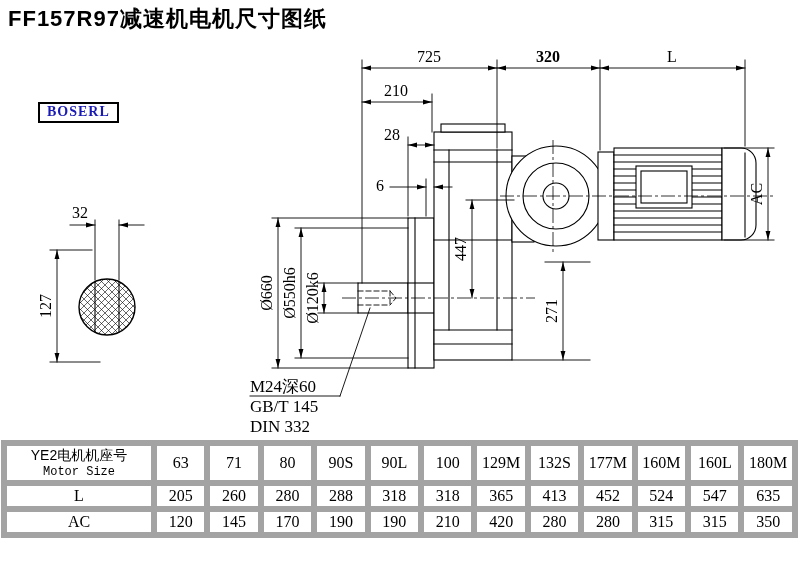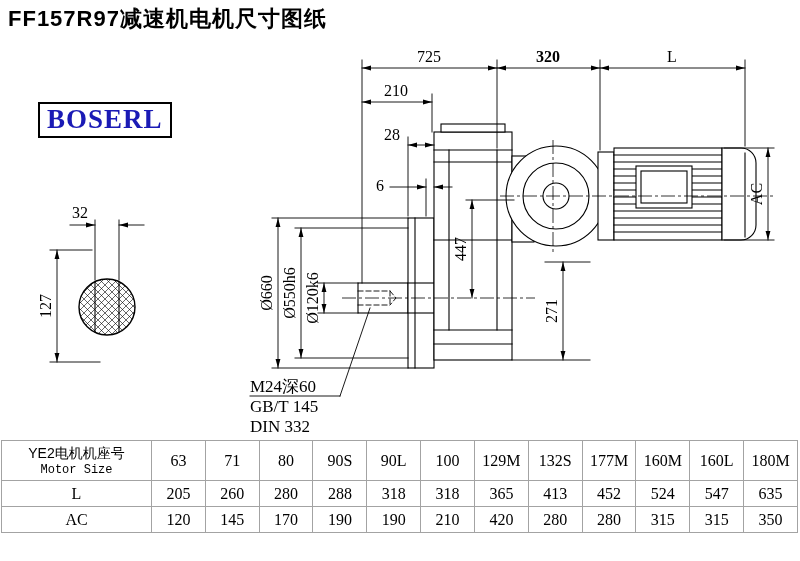--- a/index.html
+++ b/index.html
@@ -9,41 +9,41 @@
   }
   .title {
     position:absolute; left:8px; top:4px;
     font-size:22px; font-weight:bold; color:#000000; letter-spacing:1px;
     white-space:nowrap;
   }
   .logo {
     position:absolute; left:38px; top:102px;
     border:2px solid #000; padding:0 7px 1px 7px;
     font-family:"Liberation Serif", serif; font-weight:bold;
-    font-size:27px; color:#1a1ab5; letter-spacing:1px;
+    font-size:14px; color:#1a1ab5; letter-spacing:1px;
   }
   .drawing { position:absolute; left:0; top:40px; }
 
   svg .s   { stroke:#000; stroke-width:1.1; fill:none; stroke-linecap:square; }
   svg .dim { stroke-width:0.9; }
   svg .ctr { stroke:#000; stroke-width:0.8; fill:none; stroke-dasharray:14 3 3 3; }
   svg .dsh { stroke-dasharray:5 3; stroke-width:0.9; }
   svg text {
     font-family:"Liberation Serif", serif; font-size:16px; fill:#000;
     stroke:none;
   }
   svg text.note { font-size:17px; }
   svg text.b { font-weight:bold; }
 
   table.tbl {
     position:absolute; left:1px; top:440px; width:797px;
     border-collapse:collapse; table-layout:fixed; text-align:center;
     font-family:"Liberation Serif", serif; font-size:16px; color:#000;
   }
-  table.tbl td { border:1px solid #a3a3a3; padding:0; overflow:hidden;margin-top:37px; }
+  table.tbl td { border:6px solid #a3a3a3; padding:0; overflow:hidden;margin-top:37px; }
   tr.hdr  { height:40px; }
   tr.data { height:26px; }
   .cn { font-family:"Liberation Sans", sans-serif; font-size:14px; line-height:18px; }
   .en { font-family:"Liberation Mono", monospace; font-size:12px; line-height:16px; }
 </style>
 </head>
 <body>
 
 <div class="title">FF157R97减速机电机尺寸图纸</div>
 <div class="logo">BOSERL</div>

